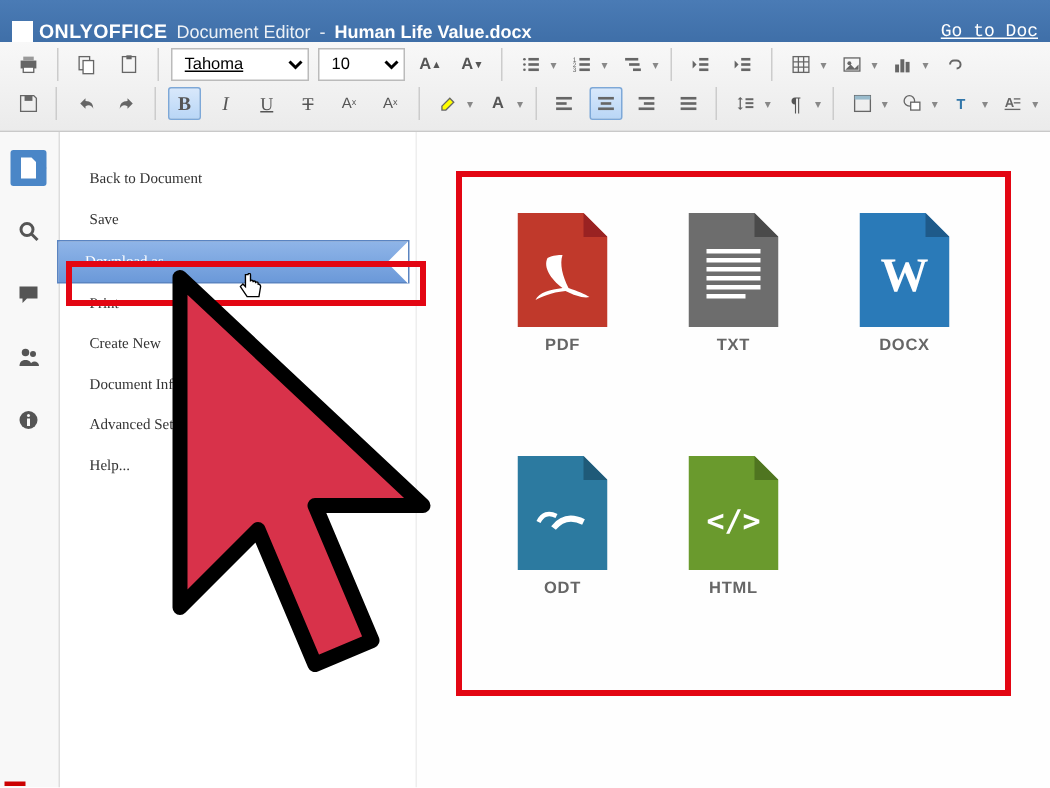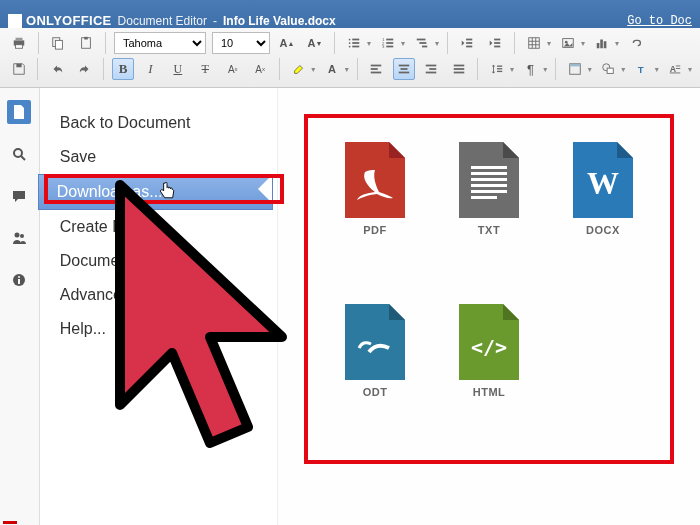--- a/index.html
+++ b/index.html
@@ -11,31 +11,31 @@
   .titlebar .docname { margin-left: 6px; font-weight: bold; }
   .titlebar .spacer { flex: 1; }
   .titlebar .link { text-decoration: underline; cursor: pointer; font-family: Liberation Mono, monospace; }
   .toolbar { height: 60px; background: linear-gradient(#f8f8f8,#ebebeb); border-bottom: 1px solid #c9c9c9; padding: 4px 8px; display: flex; flex-direction: column; gap: 4px; }
   .tb-row { display: flex; align-items: center; gap: 6px; }
   .tb-btn { width: 22px; height: 22px; display: flex; align-items: center; justify-content: center; color: #555; border: 1px solid transparent; border-radius: 2px; cursor: pointer; }
   .tb-btn.active { background: linear-gradient(#d8e8fb,#b9d6f6); border-color: #7da8d8; }
   .tb-btn svg { width: 14px; height: 14px; fill: #666; }
   .tb-sep { width: 1px; height: 22px; background: #ccc; margin: 0 2px; }
   .tb-select { height: 22px; border: 1px solid #bbb; background: #fff; font-size: 11px; padding: 0 4px; }
-  .tb-select.font { width: 92px; }
+  .tb-select.font { width: 92px; text-decoration: underline; }
   .tb-select.size { width: 58px; }
   .tb-drop { font-size: 8px; color: #888; margin-left: -4px; }
   .workspace { display: flex; height: 437px; }
   .lefticons { width: 40px; background: #f8f8f8; border-right: 1px solid #ddd; display: flex; flex-direction: column; align-items: center; padding-top: 12px; gap: 18px; }
   .lefticons .li { width: 24px; height: 24px; display: flex; align-items: center; justify-content: center; color: #555; cursor: pointer; }
   .lefticons .li.active { background: #4a86c7; color: #fff; border-radius: 2px; position: relative; }
   .lefticons .li.active::after { content: ''; position: absolute; right: -6px; top: 6px; border: 6px solid transparent; border-left-color: #4a86c7; }
   .lefticons .li svg { width: 16px; height: 16px; fill: currentColor; }
   .filemenu { width: 240px; background: #fff; border-right: 1px solid #eee; padding: 18px 0; }
-  .filemenu .item { padding: 8px 20px; font-size: 16px; color: #333; cursor: pointer; }
+  .filemenu .item { padding: 8px 20px; font-size: 10px; color: #333; cursor: pointer; font-family: Liberation Serif, serif; }
   .filemenu .item.gap { }
   .filemenu .item.sel { background: linear-gradient(#8fb5e8,#6b99d9); color: #fff; border: 1px solid #5a84c1; position: relative; margin: 0 4px 0 -2px; padding-left: 18px; }
   .filemenu .item.sel::after { content: ''; position: absolute; right: 0; top: 0; border: 14px solid transparent; border-right-color: #fff; border-top-width: 14px; border-bottom-width: 14px; height: 0; }
   .hl-red { border: 4px solid #e30613; position: absolute; pointer-events: none; }
   .formats-panel { flex: 1; background: #fefefe; padding: 26px; }
   .formats-box { border: 4px solid #e30613; width: 370px; height: 350px; padding: 24px 30px; display: grid; grid-template-columns: repeat(3, 1fr); grid-template-rows: repeat(2, 1fr); gap: 30px 40px; }
   .fmt { display: flex; flex-direction: column; align-items: center; gap: 6px; cursor: pointer; }
   .fmt .page { width: 60px; height: 76px; position: relative; }
   .fmt .lbl { font-size: 11px; font-weight: bold; color: #666; letter-spacing: 0.5px; }
   .big-cursor { position: absolute; left: 110px; top: 175px; width: 200px; height: 290px; pointer-events: none; }
@@ -44,21 +44,21 @@
 </head>
 <body>
 
 <div class="titlebar">
   <span class="brand">
     <span class="ico"></span>
     <span>ONLYOFFICE</span>
   </span>
   <span class="editor">Document Editor</span>
   <span class="editor">-</span>
-  <span class="docname">Info Life Value.docx</span>
+  <span class="docname">Human Life Value.docx</span>
   <span class="spacer"></span>
   <span class="link">Go to Doc</span>
 </div>
 
 <div class="toolbar">
   <div class="tb-row">
     <span class="tb-btn">
         <svg viewBox="0 0 16 16">
           <rect x="2" y="5" width="12" height="6"></rect>
           <rect x="4" y="2" width="8" height="3" fill="#999"></rect>
@@ -306,20 +306,21 @@
           <rect x="7" y="7" width="2" height="5" fill="#f8f8f8"></rect>
           <circle cx="8" cy="5" r="1" fill="#f8f8f8"></circle>
         </svg>
       </span>
   </div>
 
   <div class="filemenu">
     <div class="item">Back to Document</div>
     <div class="item gap">Save</div>
     <div class="item sel">Download as...</div>
+    <div class="item">Print</div>
     <div class="item gap">Create New</div>
     <div class="item gap">Document Info...</div>
     <div class="item gap">Advanced Settings...</div>
     <div class="item gap">Help...</div>
   </div>
 
   <div class="formats-panel">
     <div class="formats-box">
 
       <div class="fmt">

